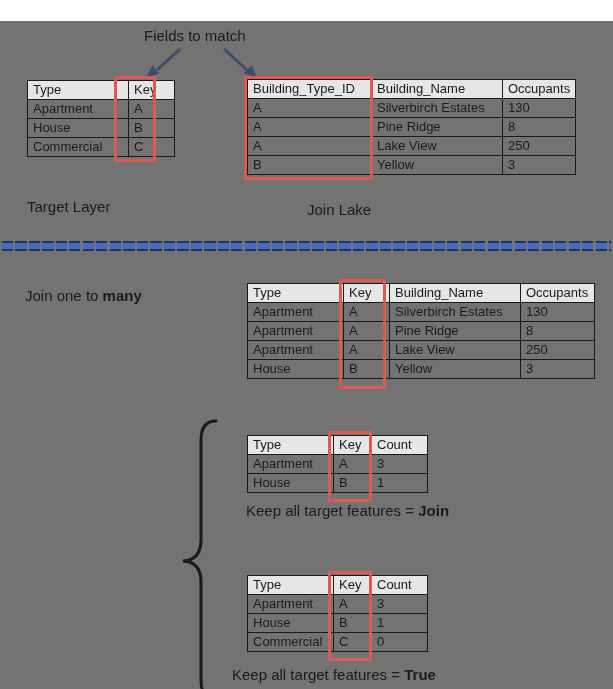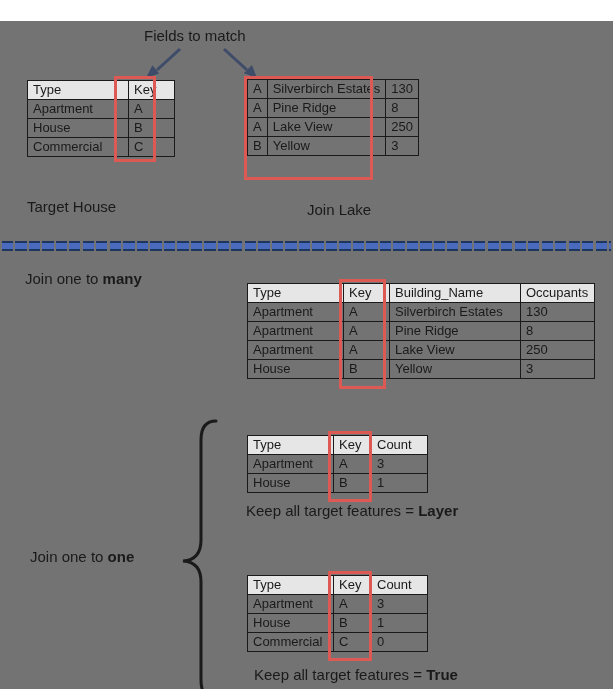--- a/index.html
+++ b/index.html
@@ -94,20 +94,25 @@
     <tr>
       <td>Commercial</td>
       <td>C</td>
     </tr>
   </tbody>
     </table>
   <div class="red-box" style="left:114px; top:55px; width:36px; height:80px;"></div>
 
   <table class="dt abs" style="left:247px; top:58px;">
     <tbody>
+        <tr>
+      <th style="width:113px;">Building_Type_ID</th>
+      <th style="width:120px;">Building_Name</th>
+      <th style="width:62px;">Occupants</th>
+    </tr>
     <tr>
       <td>A</td>
       <td>Silverbirch Estates</td>
       <td>130</td>
     </tr>
     <tr>
       <td>A</td>
       <td>Pine Ridge</td>
       <td>8</td>
     </tr>
@@ -118,26 +123,26 @@
     </tr>
     <tr>
       <td>B</td>
       <td>Yellow</td>
       <td>3</td>
     </tr>
   </tbody>
     </table>
   <div class="red-box" style="left:244px; top:55px; width:123px; height:98px;"></div>
 
-  <div class="abs lbl" style="left:27px; top:177px;">Target House</div>
+  <div class="abs lbl" style="left:27px; top:177px;">Target Layer</div>
   <div class="abs lbl" style="left:307px; top:180px;">Join Lake</div>
 
   <div class="divider"></div>
 
-  <div class="abs lbl" style="left:25px; top:249px;">
+  <div class="abs lbl" style="left:25px; top:266px;">
     <span>Join one to </span><b>many</b>
   </div>
 
   <table class="dt abs" style="left:247px; top:262px;">
     <tbody>
         <tr>
       <th style="width:85px;">Type</th>
       <th style="width:35px;">Key</th>
       <th style="width:120px;">Building_Name</th>
       <th style="width:63px;">Occupants</th>
@@ -169,23 +174,20 @@
   </tbody>
     </table>
   <div class="red-box" style="left:339px; top:258px; width:41px; height:104px;"></div>
 
   <div class="abs" style="left:180px; top:397px;">
     <svg width="40" height="284" viewBox="0 0 40 284">
       <path d="M36,3 Q21,3 21,22 L21,122 Q21,142 3,143 Q21,144 21,164 L21,262 Q21,281 36,281" fill="none" stroke="#1a1a1a" stroke-width="3" stroke-linecap="round"></path>
     </svg>
   </div>
 
-  <div class="abs lbl" style="left:30px; top:527px;">
-    <span>Join one to </span><b>one</b>
-  </div>
 
   <table class="dt abs" style="left:247px; top:414px;">
     <tbody>
         <tr>
       <th style="width:75px;">Type</th>
       <th style="width:27px;">Key</th>
       <th style="width:45px;">Count</th>
     </tr>
     <tr>
       <td>Apartment</td>
@@ -195,21 +197,21 @@
     <tr>
       <td>House</td>
       <td>B</td>
       <td>1</td>
     </tr>
   </tbody>
     </table>
   <div class="red-box" style="left:328px; top:410px; width:38px; height:65px;"></div>
 
   <div class="abs lbl" style="left:246px; top:481px;">
-    <span>Keep all target features = </span><b>Layer</b>
+    <span>Keep all target features = </span><b>Join</b>
   </div>
 
   <table class="dt abs" style="left:247px; top:554px;">
     <tbody>
         <tr>
       <th style="width:75px;">Type</th>
       <th style="width:27px;">Key</th>
       <th style="width:45px;">Count</th>
     </tr>
     <tr>
@@ -224,17 +226,17 @@
     </tr>
     <tr>
       <td>Commercial</td>
       <td>C</td>
       <td>0</td>
     </tr>
   </tbody>
     </table>
   <div class="red-box" style="left:328px; top:550px; width:38px; height:84px;"></div>
 
-  <div class="abs lbl" style="left:254px; top:645px;">
+  <div class="abs lbl" style="left:232px; top:645px;">
     <span>Keep all target features = </span><b>True</b>
   </div>
 
 </div>
 
 </body></html>

